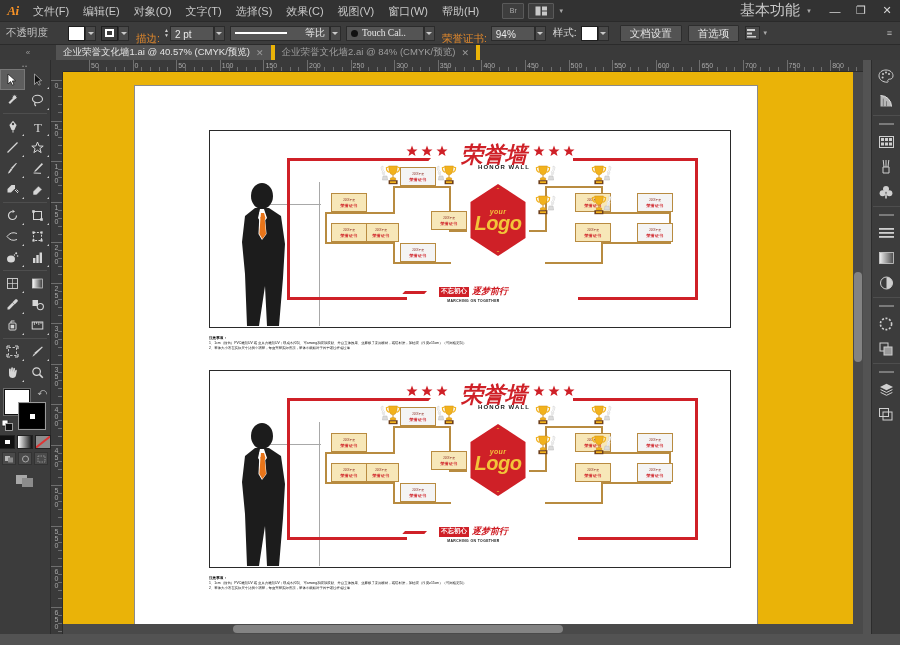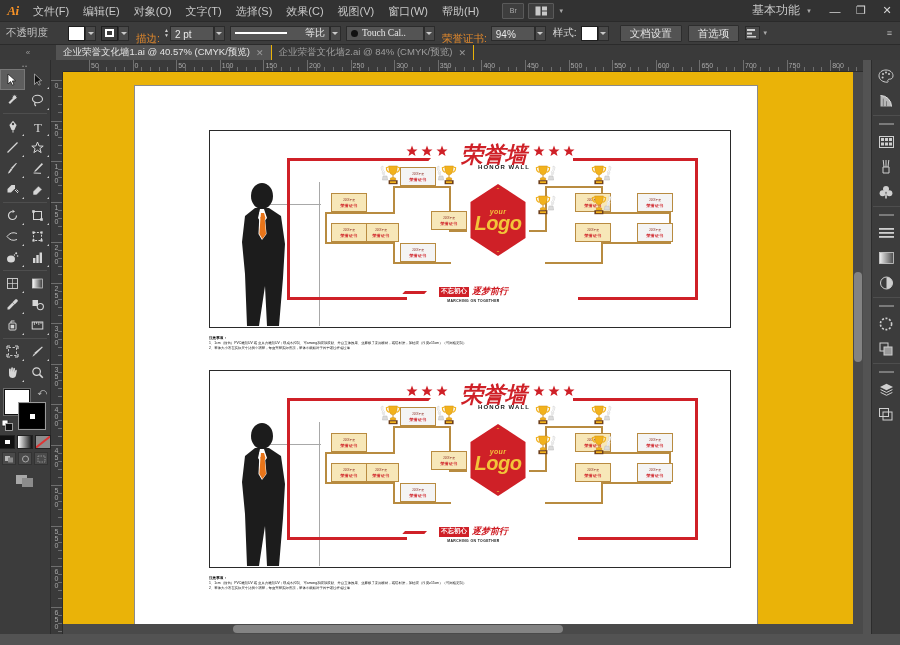--- a/index.html
+++ b/index.html
@@ -26,21 +26,21 @@
     padding:0 7px; height:22px; line-height:22px; font-size:11px; color:#c8c8c8;
     white-space:nowrap; cursor:default;
   }
   .mb-spacer { flex:1; }
   .mb-icon {
     width:22px; height:16px; margin:0 2px; border:1px solid #5a5a5a; background:#3e3e3e;
     display:flex; align-items:center; justify-content:center; font-size:7px; color:#aaa;
     border-radius:1px;
   }
   .mb-icon.w { width:26px; }
-  .workspace-label { font-size:12px; color:#c8c8c8; padding:0 4px; }
+  .workspace-label { font-size:15px; color:#c8c8c8; padding:0 4px; }
   .caret { font-size:6px; color:#aaa; margin-left:2px; }
   .wbtn {
     width:26px; height:22px; display:flex; align-items:center; justify-content:center;
     color:#d6d6d6; font-size:11px;
   }
 
   
   .controlbar {
     position:absolute; left:0; top:22px; width:900px; height:23px;
     background:#3c3c3c; border-bottom:1px solid #2b2b2b;
@@ -95,21 +95,21 @@
     position:absolute; left:0; top:45px; width:900px; height:15px;
     background:#3a3a3a; display:flex; align-items:flex-end;
   }
   .tab-collapse {
     width:56px; height:15px; background:#3a3a3a; color:#9a9a9a;
     font-size:8px; display:flex; align-items:center; justify-content:center;
   }
   .tab {
     height:15px; display:flex; align-items:center; gap:6px;
     padding:0 7px; font-size:9.5px; background:#3a3a3a; color:#9e9e9e;
-    border-right:1px solid #eab308; white-space:nowrap;
+    border-right:4px solid #eab308; white-space:nowrap;
   }
   .tab.active { background:#535353; color:#e4e4e4; }
   .tab .x { font-size:9px; color:#9a9a9a; }
 
   
   .ruler-h {
     position:absolute; left:63px; top:60px; width:800px; height:12px;
     background:#3a3a3a; border-bottom:1px solid #2c2c2c; overflow:hidden;
   }
   .ruler-v {

